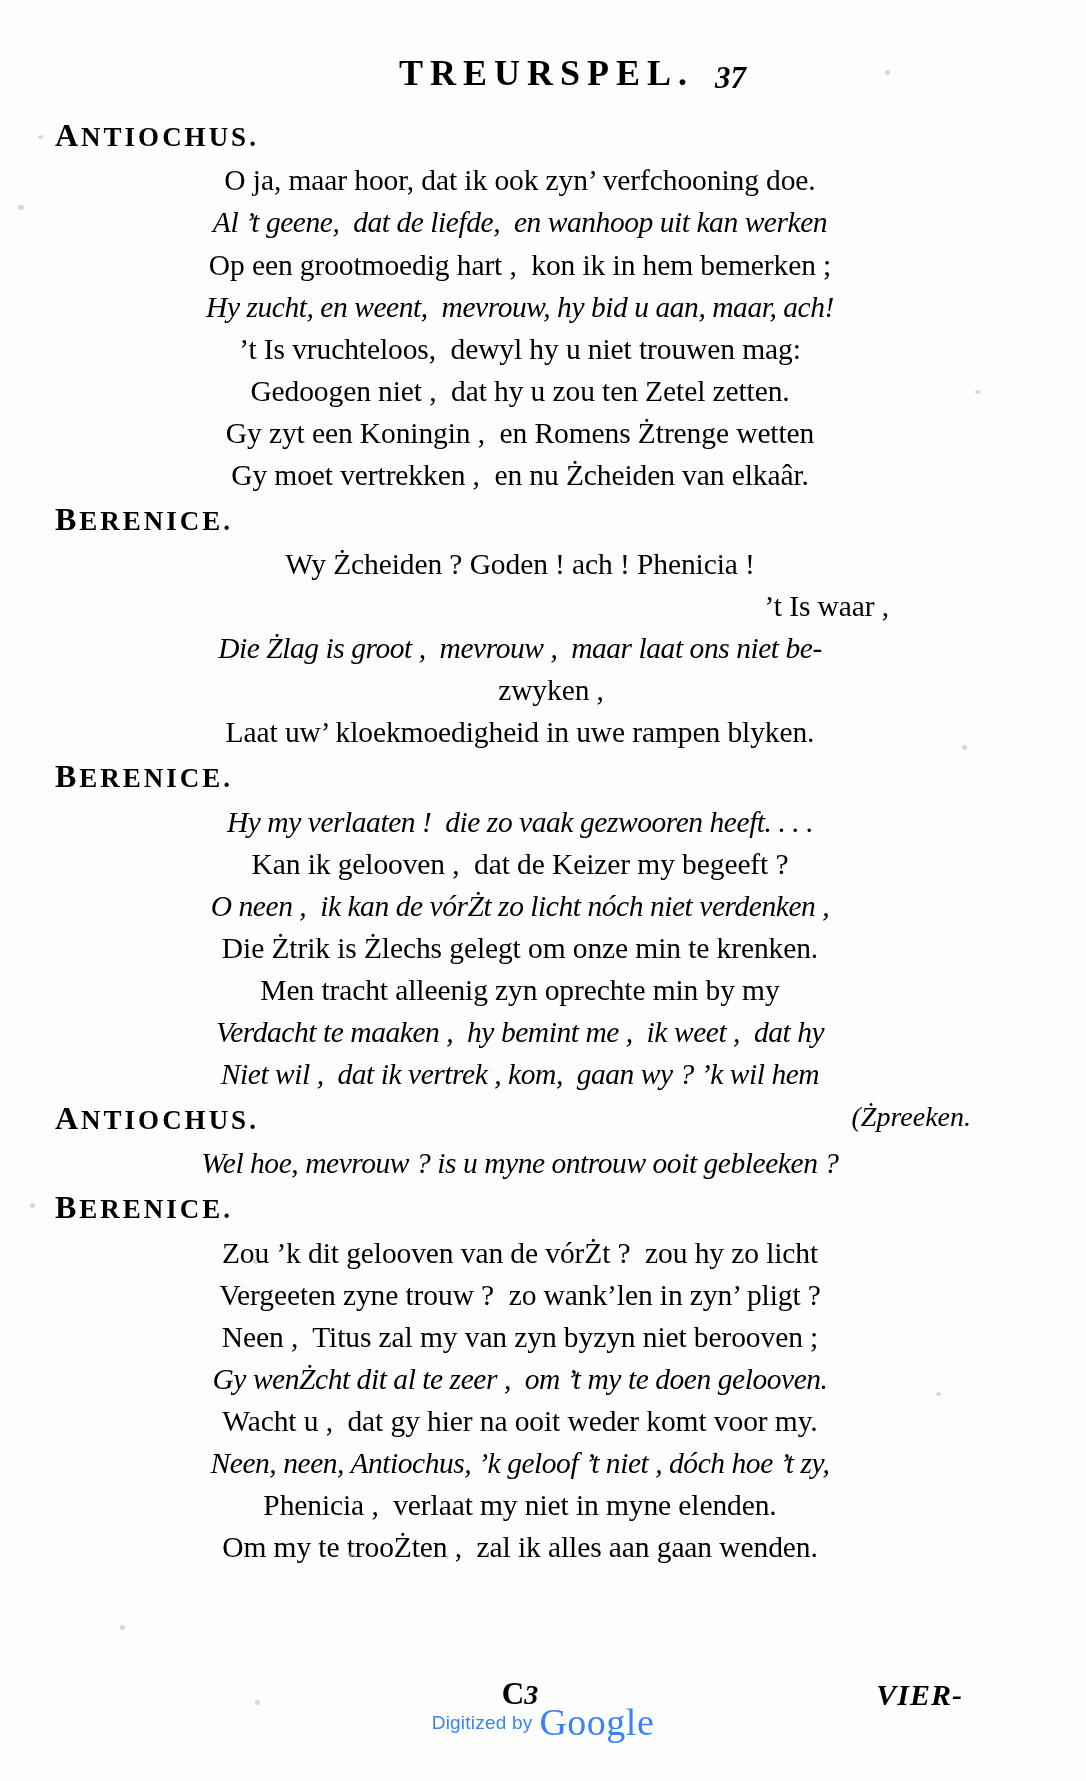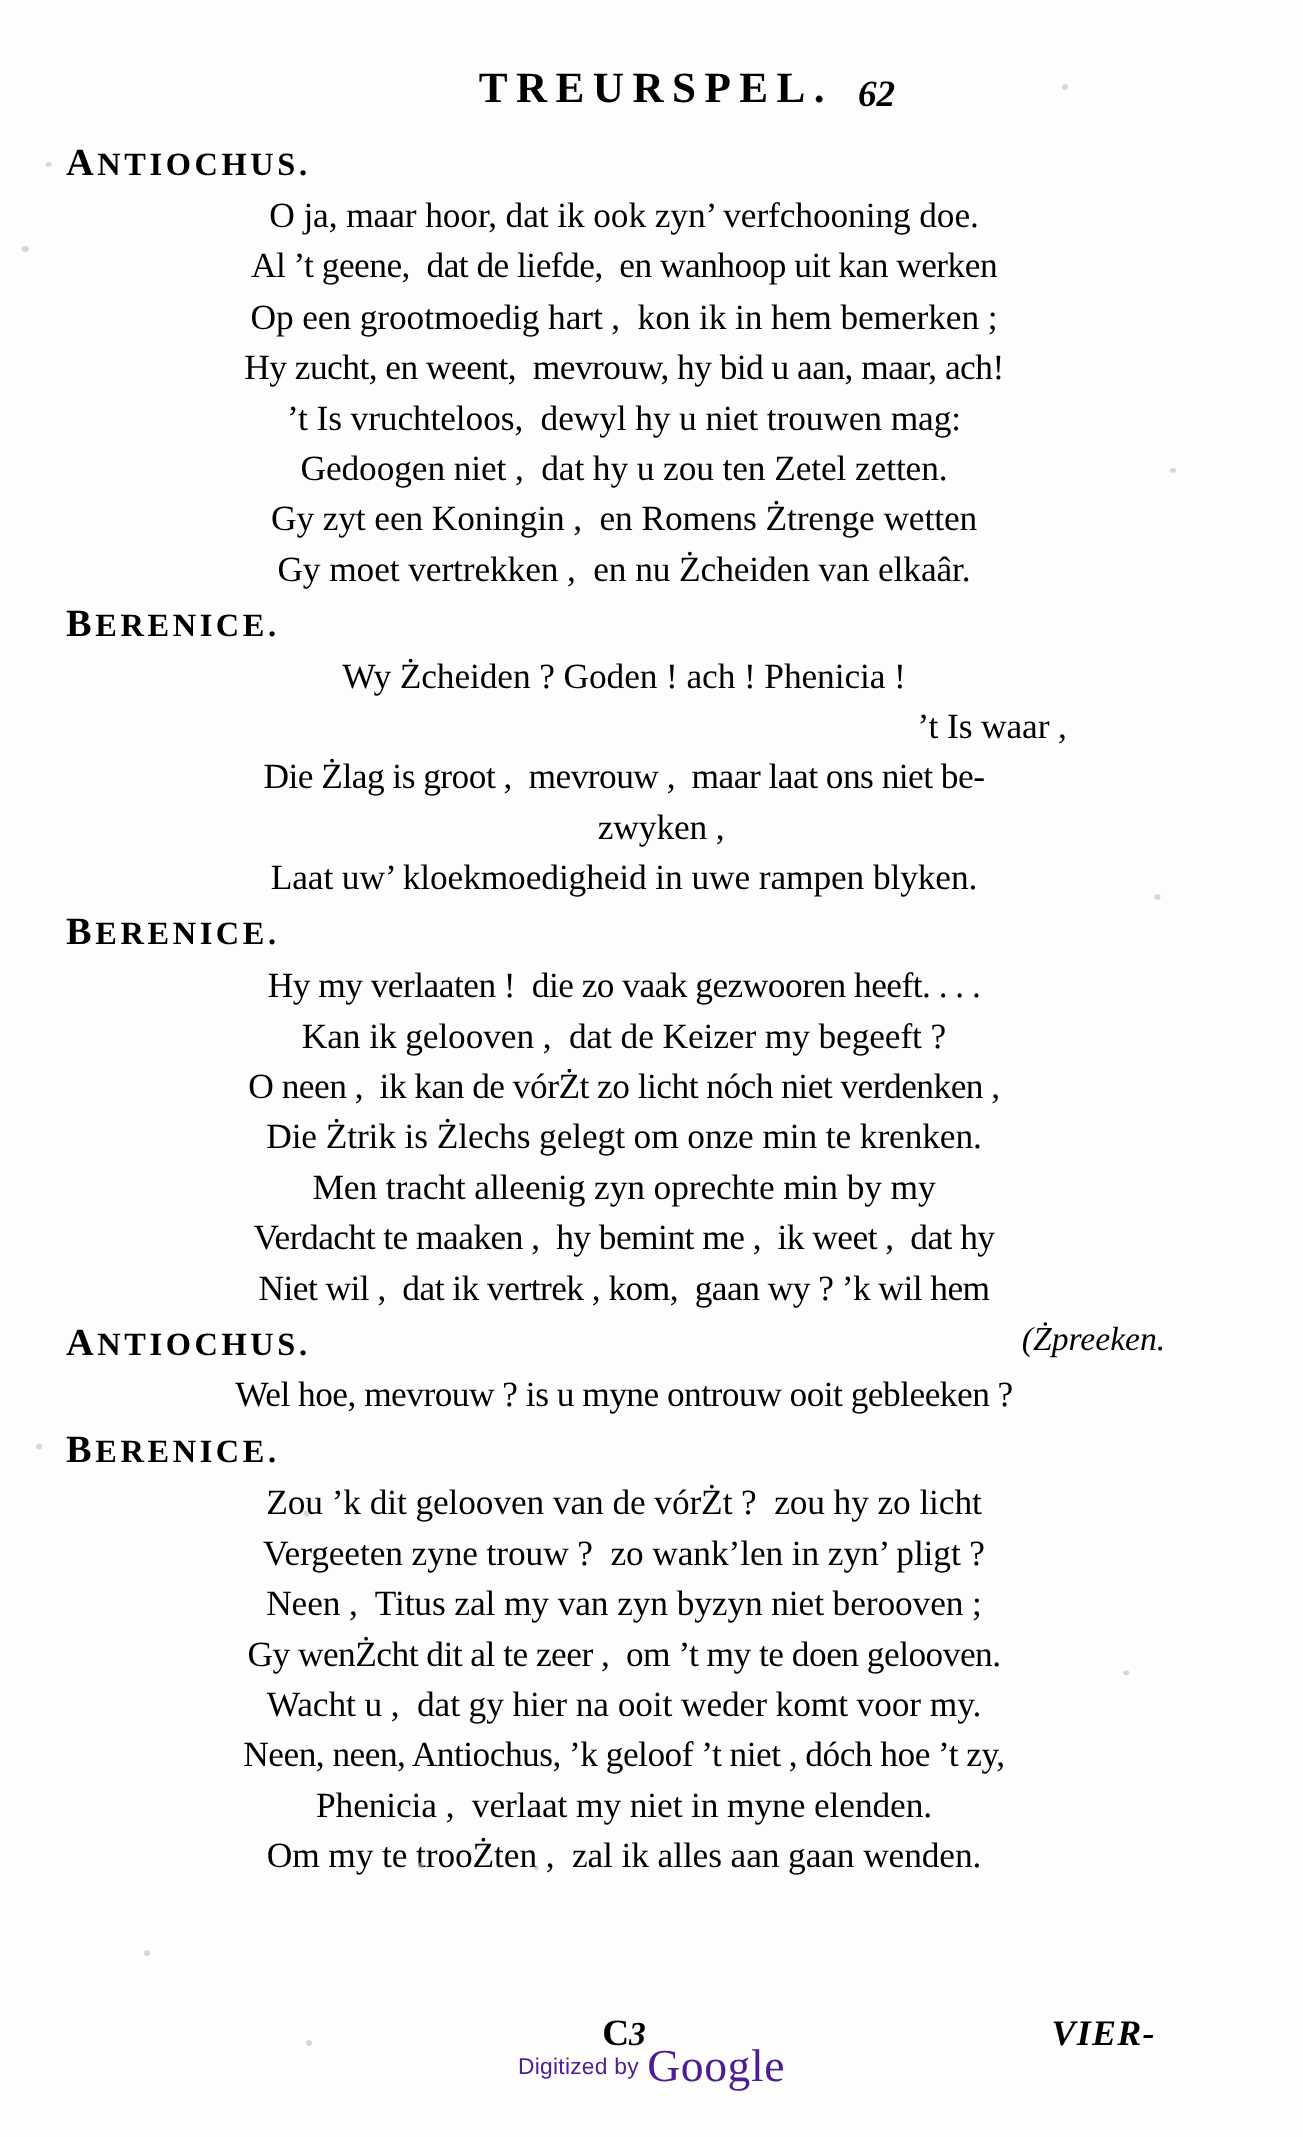--- a/index.html
+++ b/index.html
@@ -73,21 +73,21 @@
     font-size: 29.5px;
     line-height: 1.425;
     margin: 0;
     white-space: pre-wrap;
     padding: 0;
     letter-spacing: -0.1px;
     text-align: center;
   }
   .line.indent  { padding-left: 62px; }
   .line.rightal { text-align: right; padding-right: 96px; }
-  .line.tight   { letter-spacing: -0.45px; }
+  .line.tight   { letter-spacing: -0.45px; font-style: italic; }
 
   
   .stagedir {
     position: absolute;
     right: 14px;
     top: 2px;
     font-size: 28px;
     font-style: italic;
     font-weight: 400;
     letter-spacing: 0;
@@ -125,21 +125,21 @@
     letter-spacing: 1px;
   }
 
   
   .watermark {
     position: absolute;
     left: 0;
     top: 1700px;
     width: 1086px;
     text-align: center;
-    color: #4c1d95;
+    color: #3b82f6;
     user-select: none;
   }
   .wm-by {
     font-family: "Liberation Sans", sans-serif;
     font-size: 19px;
     vertical-align: 6px;
     letter-spacing: 0.2px;
   }
   .wm-brand {
     font-size: 38px;
@@ -155,21 +155,21 @@
     opacity: .55;
   }
 </style>
 </head>
 <body>
 
 <div id="page">
 
   <div class="runhead">
     <div class="runhead-title">TREURSPEL.</div>
-    <div class="runhead-pageno">62</div>
+    <div class="runhead-pageno">37</div>
   </div>
 
   <div class="block" id="text-block">
       <div class="speaker"><span><span class="cap1">A</span>NTIOCHUS.</span></div>
       <div class="line">O ja, maar hoor, dat ik ook zyn’ verfchooning doe.</div>
       <div class="line tight">Al ’t geene,  dat de liefde,  en wanhoop uit kan werken</div>
       <div class="line">Op een grootmoedig hart ,  kon ik in hem bemerken ;</div>
       <div class="line tight">Hy zucht, en weent,  mevrouw, hy bid u aan, maar, ach!</div>
       <div class="line">’t Is vruchteloos,  dewyl hy u niet trouwen mag:</div>
       <div class="line">Gedoogen niet ,  dat hy u zou ten Zetel zetten.</div>

